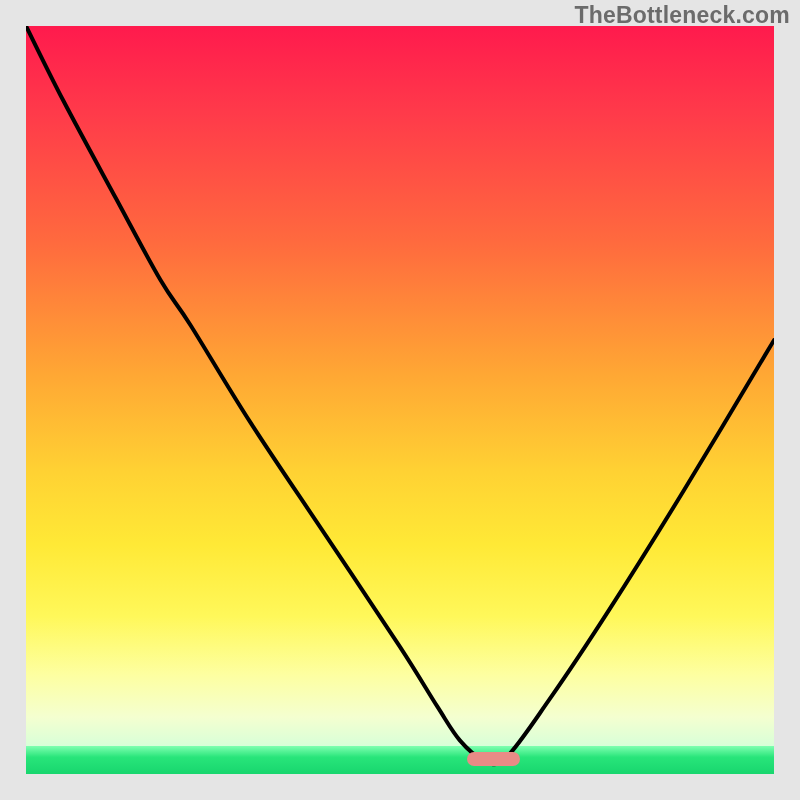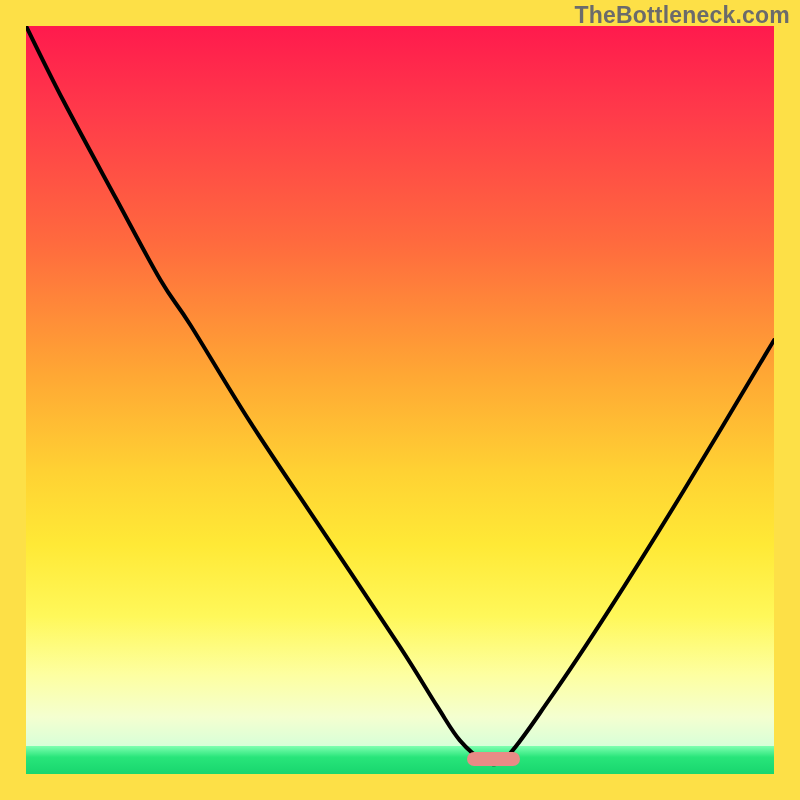--- a/index.html
+++ b/index.html
@@ -9,21 +9,21 @@
     height: 800px;
     background: #000;
     overflow: hidden;
   }
   .frame {
     position: absolute;
     left: 0;
     top: 0;
     width: 800px;
     height: 800px;
-    background: #fde047;
+    background: #e5e5e5;
   }
   .plot {
     position: absolute;
     left: 26px;
     top: 26px;
     width: 748px;
     height: 748px;
     overflow: hidden;
   }
   .gradient {

